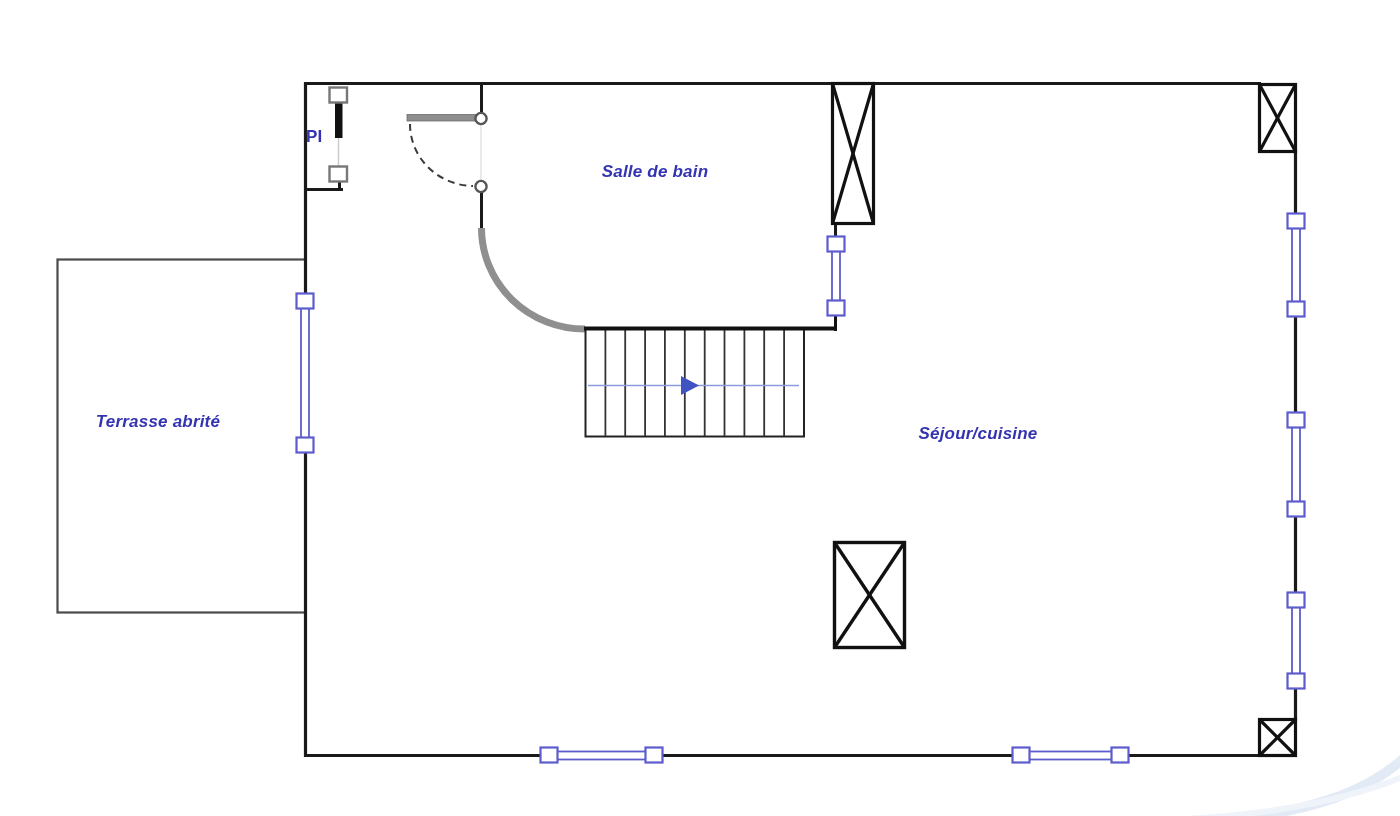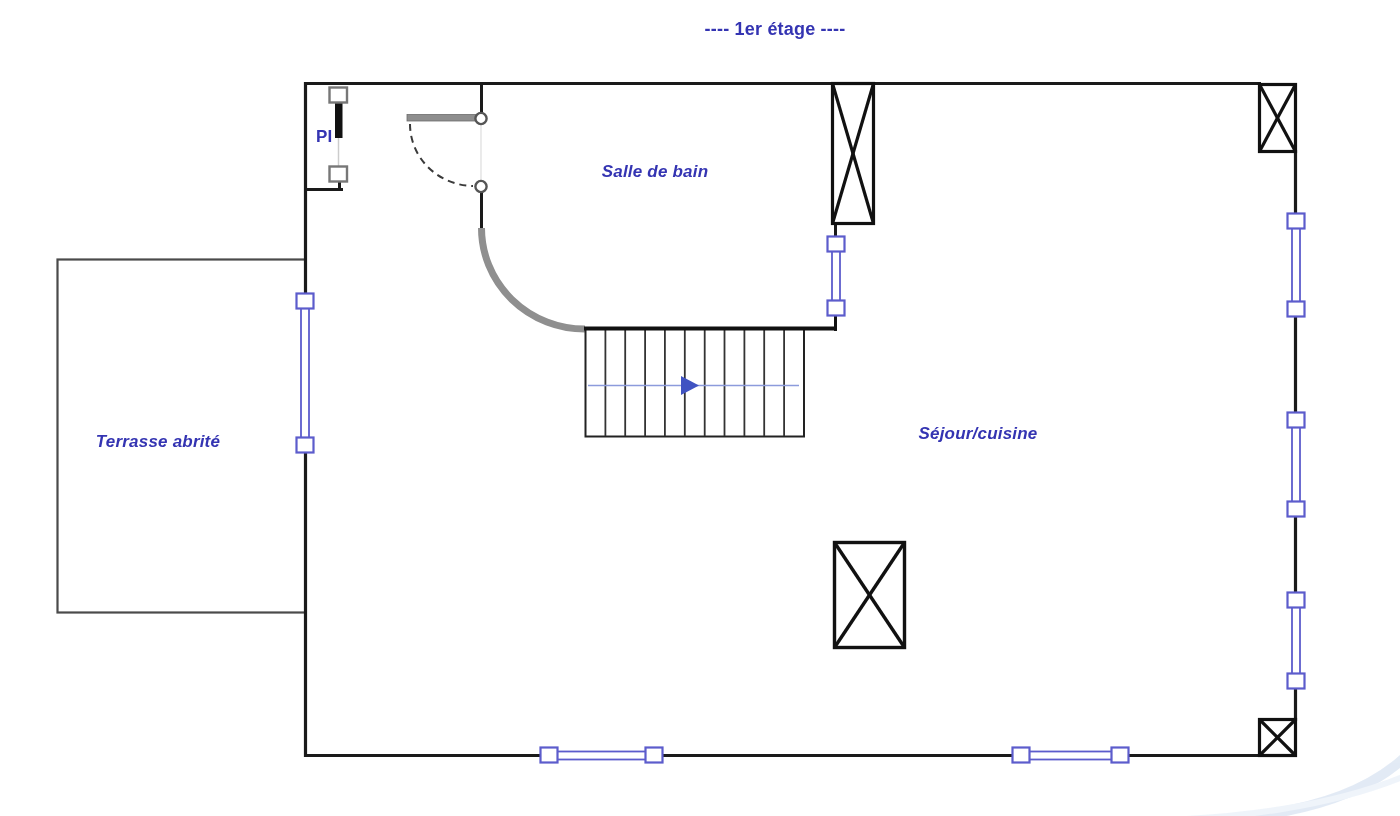--- a/index.html
+++ b/index.html
@@ -9,22 +9,22 @@
   }
   #linework{position:absolute;left:0;top:0;}
   .lbl{
     position:absolute;color:#3434b2;font-weight:bold;font-size:17px;
     letter-spacing:.2px;white-space:nowrap;
   }
   .lbl.center{text-align:center;font-style:italic;}
   #title-label{left:450px;top:19px;width:650px;text-align:center;font-size:18px;}
   #bathroom-label{left:555px;top:162px;width:200px;}
   #living-label{left:878px;top:424px;width:200px;}
-  #terrace-label{left:58px;top:412px;width:200px;margin-top:20px;}
-  #pi-label{left:306px;top:127px;width:34px;font-size:17px;margin-left:10px;}
+  #terrace-label{left:58px;top:412px;width:200px;}
+  #pi-label{left:306px;top:127px;width:34px;font-size:17px;}
 </style>
 </head>
 <body>
 
 <div id="plan">
 
   <svg id="linework" width="1400" height="816" viewBox="0 0 1400 816">
 
     <g opacity="0.55">
       <path d="M 1238 818 C 1310 811 1366 793 1404 758" stroke="#ccdaed" stroke-width="10" fill="none" stroke-linecap="round"></path>
@@ -145,19 +145,18 @@
         <rect x="645.5" y="747.5" width="17" height="15" stroke-width="2.2"></rect>
       </g>
       <g>
         <rect x="1028" y="751.5" width="85" height="8" stroke-width="1.8"></rect>
         <rect x="1012.5" y="747.5" width="17" height="15" stroke-width="2.2"></rect>
         <rect x="1111.5" y="747.5" width="17" height="15" stroke-width="2.2"></rect>
       </g>
     </g>
   </svg>
 
-  <div class="lbl" id="title-label">----  1er étage  ----</div>
   <div class="lbl center" id="bathroom-label">Salle de bain</div>
   <div class="lbl center" id="living-label">Séjour/cuisine</div>
   <div class="lbl center" id="terrace-label">Terrasse abrité</div>
   <div class="lbl" id="pi-label">PI</div>
 
 </div>
 
 </body></html>

